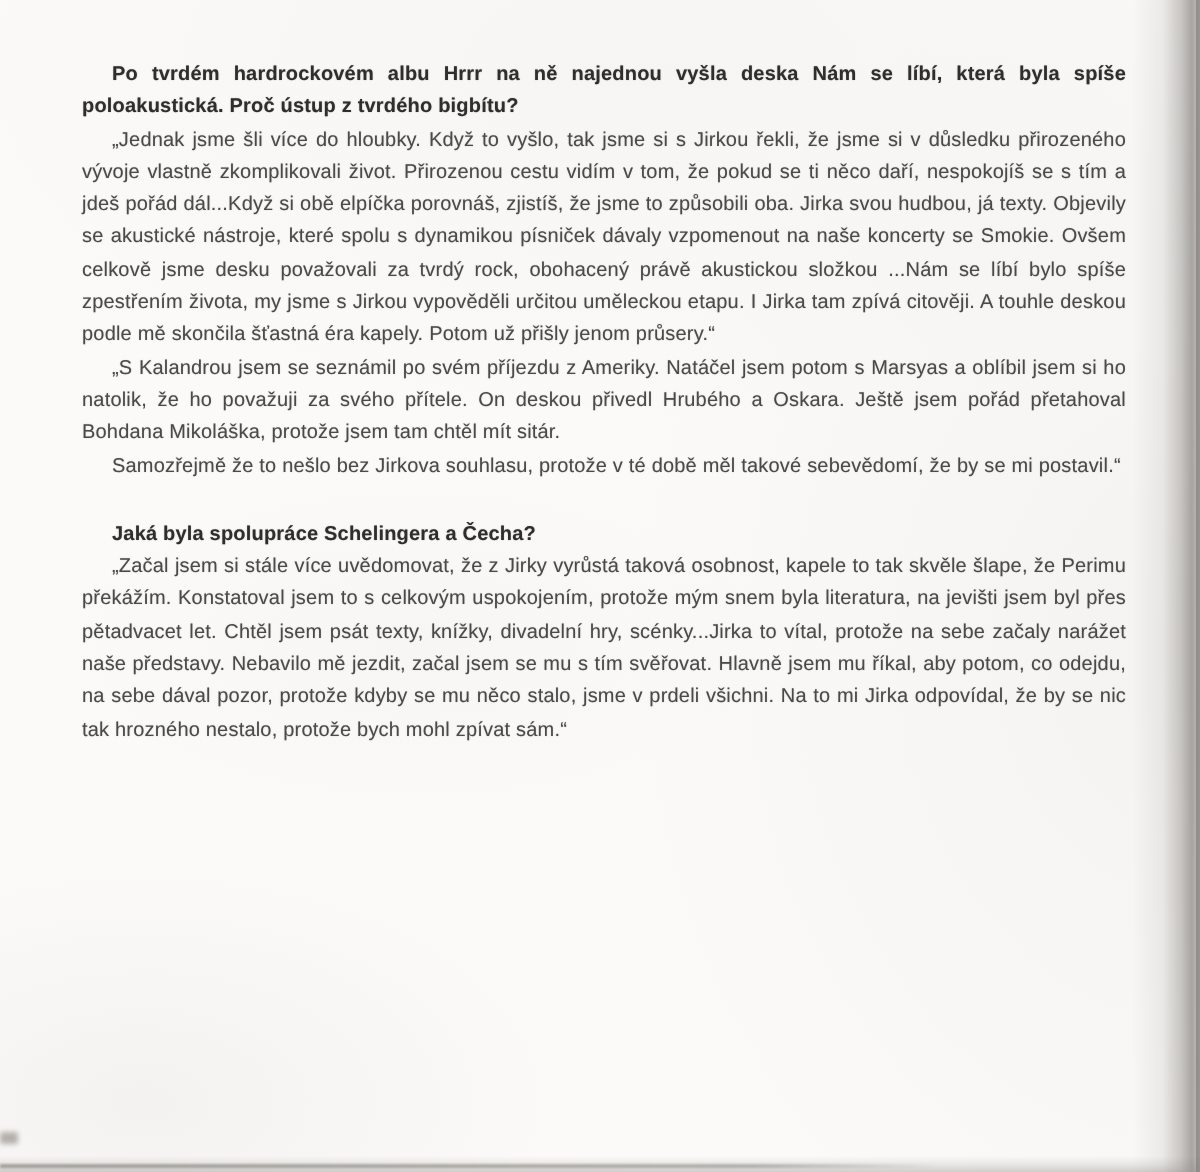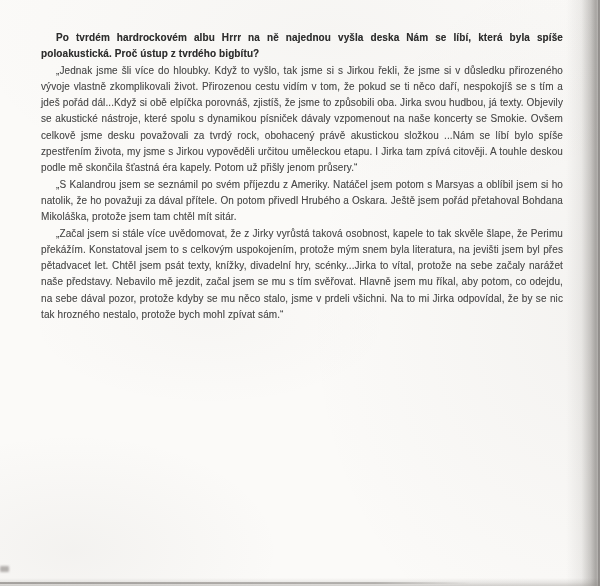--- a/index.html
+++ b/index.html
@@ -110,24 +110,26 @@
 <div class="page">
 
   <div class="text-block">
 
     <section>
       <p class="question">Po tvrdém hardrockovém albu Hrrr na ně najednou vyšla deska Nám se líbí, která byla spíše poloakustická. Proč ústup z tvrdého bigbítu?</p>
       <p class="answer">„Jednak jsme šli více do hloubky. Když to vyšlo, tak jsme si s Jirkou řekli, že jsme si v důsledku přirozeného vývoje vlastně zkomplikovali život. Přirozenou cestu vidím v tom, že pokud se ti něco daří, nespokojíš se s tím a jdeš pořád dál...Když si obě elpíčka porovnáš, zjistíš, že jsme to způsobili oba. Jirka svou hudbou, já texty. Objevily se akustické nástroje, které spolu s dynamikou písniček dávaly vzpomenout na naše koncerty se Smokie. Ovšem celkově jsme desku považovali za tvrdý rock, obohacený právě akustickou složkou ...Nám se líbí bylo spíše zpestřením života, my jsme s Jirkou vypověděli určitou uměleckou etapu. I Jirka tam zpívá citověji. A touhle deskou podle mě skončila šťastná éra kapely. Potom už přišly jenom průsery.“</p>
     </section>
 
     <section>
-      <p class="answer">„S Kalandrou jsem se seznámil po svém příjezdu z Ameriky. Natáčel jsem potom s Marsyas a oblíbil jsem si ho natolik, že ho považuji za dával přítele. On potom přivedl Hrubého a Oskara. Ještě jsem pořád přetahoval Bohdana Mikoláška, protože jsem tam chtěl mít sitár.</p>
+      <p class="answer">„S Kalandrou jsem se seznámil po svém příjezdu z Ameriky. Natáčel jsem potom s Marsyas a oblíbil jsem si ho natolik, že ho považuji za svého přítele. On deskou přivedl Hrubého a Oskara. Ještě jsem pořád přetahoval Bohdana Mikoláška, protože jsem tam chtěl mít sitár.</p>
+      <p class="answer">Samozřejmě že to nešlo bez Jirkova souhlasu, protože v té době měl takové sebevědomí, že by se mi postavil.“</p>
     </section>
 
     <section>
+      <p class="question">Jaká byla spolupráce Schelingera a Čecha?</p>
       <p class="answer">„Začal jsem si stále více uvědomovat, že z Jirky vyrůstá taková osobnost, kapele to tak skvěle šlape, že Perimu překážím. Konstatoval jsem to s celkovým uspokojením, protože mým snem byla literatura, na jevišti jsem byl přes pětadvacet let. Chtěl jsem psát texty, knížky, divadelní hry, scénky...Jirka to vítal, protože na sebe začaly narážet naše představy. Nebavilo mě jezdit, začal jsem se mu s tím svěřovat. Hlavně jsem mu říkal, aby potom, co odejdu, na sebe dával pozor, protože kdyby se mu něco stalo, jsme v prdeli všichni. Na to mi Jirka odpovídal, že by se nic tak hrozného nestalo, protože bych mohl zpívat sám.“</p>
     </section>
 
   </div>
 
   <div class="edge-right"></div>
   <div class="edge-right-line"></div>
   <div class="edge-bottom"></div>
   <div class="edge-bottom-line"></div>
   <div class="corner-mark"></div>

